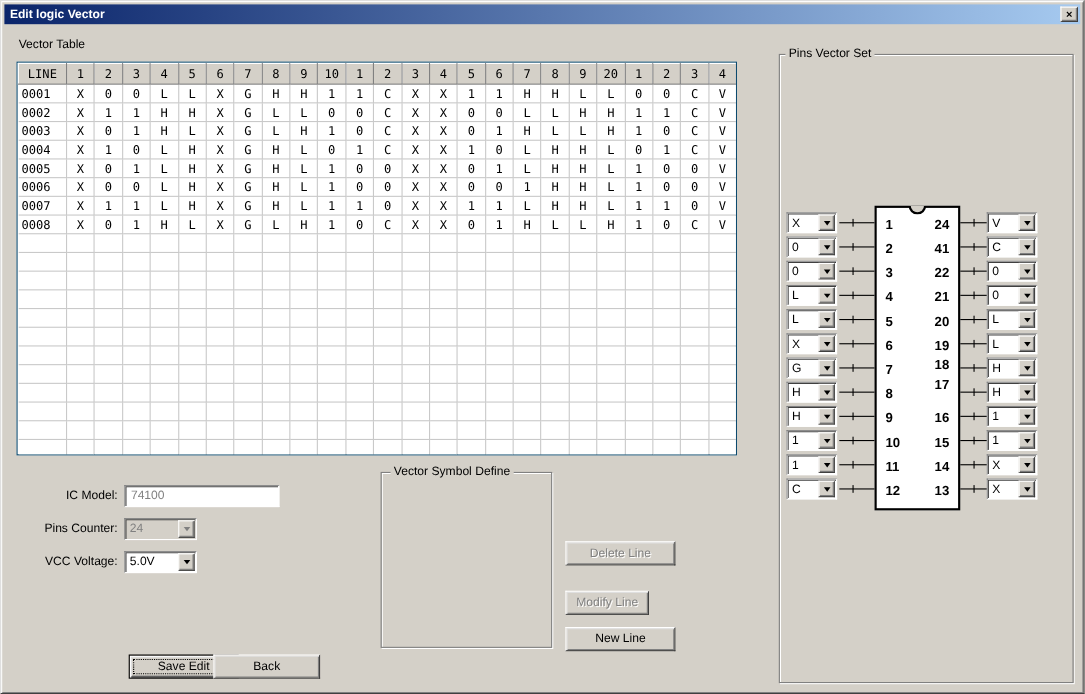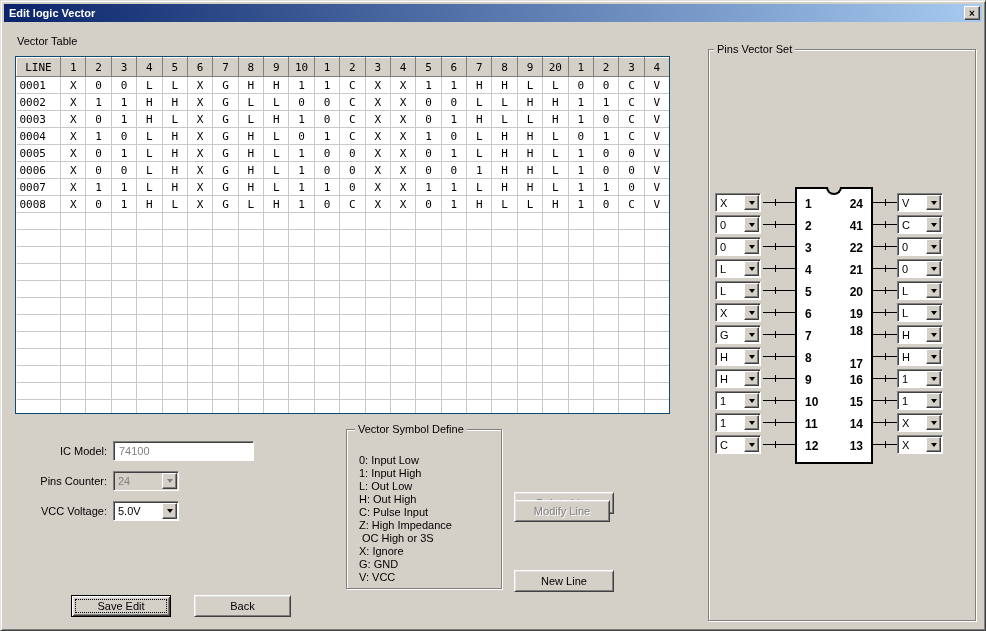--- a/index.html
+++ b/index.html
@@ -60,21 +60,21 @@
   .symbol-line { line-height:13px; white-space:pre; }
 
   
   .btn { position:absolute; background:#d4d0c8; color:#000; text-align:center;
     border:1px solid; border-color:#ffffff #404040 #404040 #ffffff;
     box-shadow: inset 1px 1px 0 #dfdfdf, inset -1px -1px 0 #808080;
     font-family:"Liberation Sans", sans-serif; font-size:11px; cursor:default; }
   .btn.disabled { color:#808080; text-shadow:1px 1px 0 #ffffff;text-align:center; }
   .btn.default { border-color:#000;
     box-shadow: inset 1px 1px 0 #ffffff, inset -1px -1px 0 #404040,
-                inset 2px 2px 0 #dfdfdf, inset -2px -2px 0 #808080; }
+                inset 2px 2px 0 #dfdfdf, inset -2px -2px 0 #808080; margin-left: 46px; }
   .btn.default::after { content:""; position:absolute; left:3px; top:3px; right:3px; bottom:3px;
     border:1px dotted #000; pointer-events:none; }
 
   
   .pins-rows { position:absolute; left:0; top:0; right:0; bottom:0; }
   .chip { position:absolute; left:86px; top:137px; width:78px; height:277px;
     background:#ffffff; border:2px solid #000; }
   .chip-notch { position:absolute; left:50%; top:-2px; transform:translateX(-50%);
     width:16px; height:8px; background:#d4d0c8;
     border:2px solid #000; border-top:none; border-radius:0 0 10px 10px; }
@@ -687,36 +687,24 @@
   <div class="plain-label" style="left:14px;top:504px;width:92px;text-align:right;">VCC Voltage:</div>
   <div class="combo" style="left:112px;top:500px;width:66px;height:20px;">
     <span class="combo-val">5.0V</span>
     <span class="combo-btn">
         <span class="combo-arrow"></span>
       </span>
   </div>
 
   <div class="groupbox" style="left:345px;top:428px;width:156px;height:160px;">
     <span class="group-label">Vector Symbol Define</span>
-    <div class="symbol-lines">
-        <div class="symbol-line">0: Input Low</div>
-        <div class="symbol-line">1: Input High</div>
-        <div class="symbol-line">L: Out Low</div>
-        <div class="symbol-line">H: Out High</div>
-        <div class="symbol-line">C: Pulse Input</div>
-        <div class="symbol-line">Z: High Impedance</div>
-        <div class="symbol-line"> OC High or 3S</div>
-        <div class="symbol-line">X: Ignore</div>
-        <div class="symbol-line">G: GND</div>
-        <div class="symbol-line">V: VCC</div>
-      </div>
   </div>
 
   <button class="btn disabled" style="left:513px;top:491px;width:100px;height:22px;">Delete Line</button>
-  <button class="btn disabled" style="left:513px;top:499px;width:96px;height:22px;">Modify Line</button>
+  <button class="btn disabled" style="left:513px;top:536px;width:76px;height:22px;">Modify Line</button>
   <button class="btn" style="left:513px;top:569px;width:100px;height:22px;">New Line</button>
 
   <button class="btn default" style="left:70px;top:594px;width:100px;height:22px;">Save Edit</button>
   <button class="btn" style="left:193px;top:594px;width:97px;height:22px;">Back</button>
 
   <div class="groupbox" style="left:707px;top:48px;width:268px;height:572px;">
     <span class="group-label" style="left:5px;">Pins Vector Set</span>
     <div class="pins-rows">
       <div class="chip">
         <div class="chip-notch"></div>
@@ -732,21 +720,21 @@
           <div class="pin-num left" style="top: 206px;">10</div>
           <div class="pin-num left" style="top: 228px;">11</div>
           <div class="pin-num left" style="top: 250px;">12</div>
           <div class="pin-num right" style="top: 8px;">24</div>
           <div class="pin-num right" style="top: 30px;">41</div>
           <div class="pin-num right" style="top: 52px;">22</div>
           <div class="pin-num right" style="top: 74px;">21</div>
           <div class="pin-num right" style="top: 96px;">20</div>
           <div class="pin-num right" style="top: 118px;">19</div>
           <div class="pin-num right" style="top: 135px;">18</div>
-          <div class="pin-num right" style="top: 168px;">17</div>
+          <div class="pin-num right" style="top: 154px;">17</div>
           <div class="pin-num right" style="top: 184px;">16</div>
           <div class="pin-num right" style="top: 206px;">15</div>
           <div class="pin-num right" style="top: 228px;">14</div>
           <div class="pin-num right" style="top: 250px;">13</div>
         </div>
     <div class="combo" style="left: 6px; top: 143px; width: 46px; height: 19px;">
           <span class="combo-val">X</span>
           <span class="combo-btn">
             <span class="combo-arrow"></span>
           </span>

